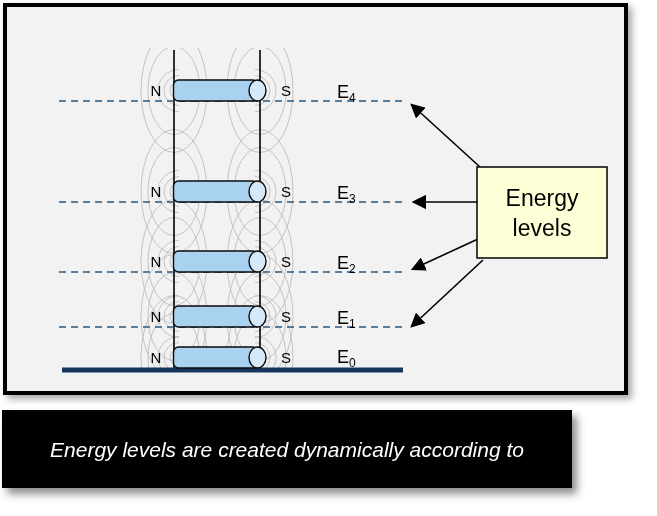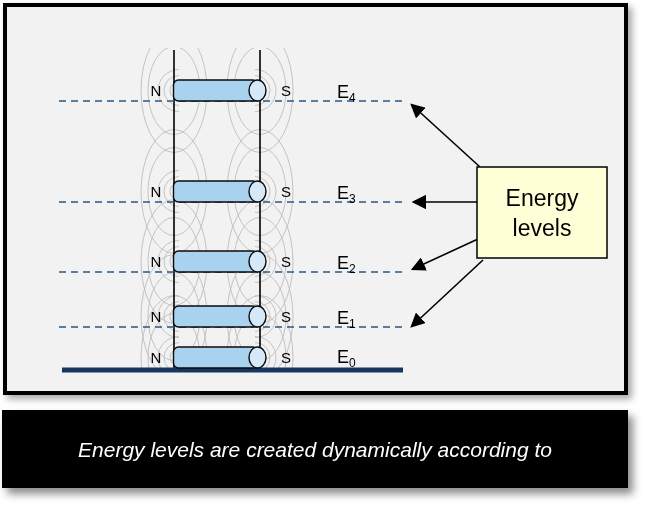--- a/index.html
+++ b/index.html
@@ -10,21 +10,21 @@
   }
   .panel{
     position:absolute;left:3px;top:3px;
     width:617px;height:384px;
     background:#F2F2F2;border:4px solid #000;
     box-shadow:4px 4px 7px rgba(0,0,0,0.35);
   }
   .panel svg{display:block;width:617px;height:384px}
   .caption-bar{
     position:absolute;left:2px;top:410px;
-    width:626px;height:78px;background:#000;
+    width:570px;height:78px;background:#000;
     display:flex;flex-direction:column;align-items:center;justify-content:center;
     box-shadow:5px 6px 8px rgba(0,0,0,0.45);
   }
   .caption-line{
     color:#fff;font-style:italic;font-size:21px;line-height:29px;
     text-align:center;white-space:nowrap;
   }
   text{fill:#000}
   .ns-label{font-size:15px}
   .e-label{font-size:18px}

